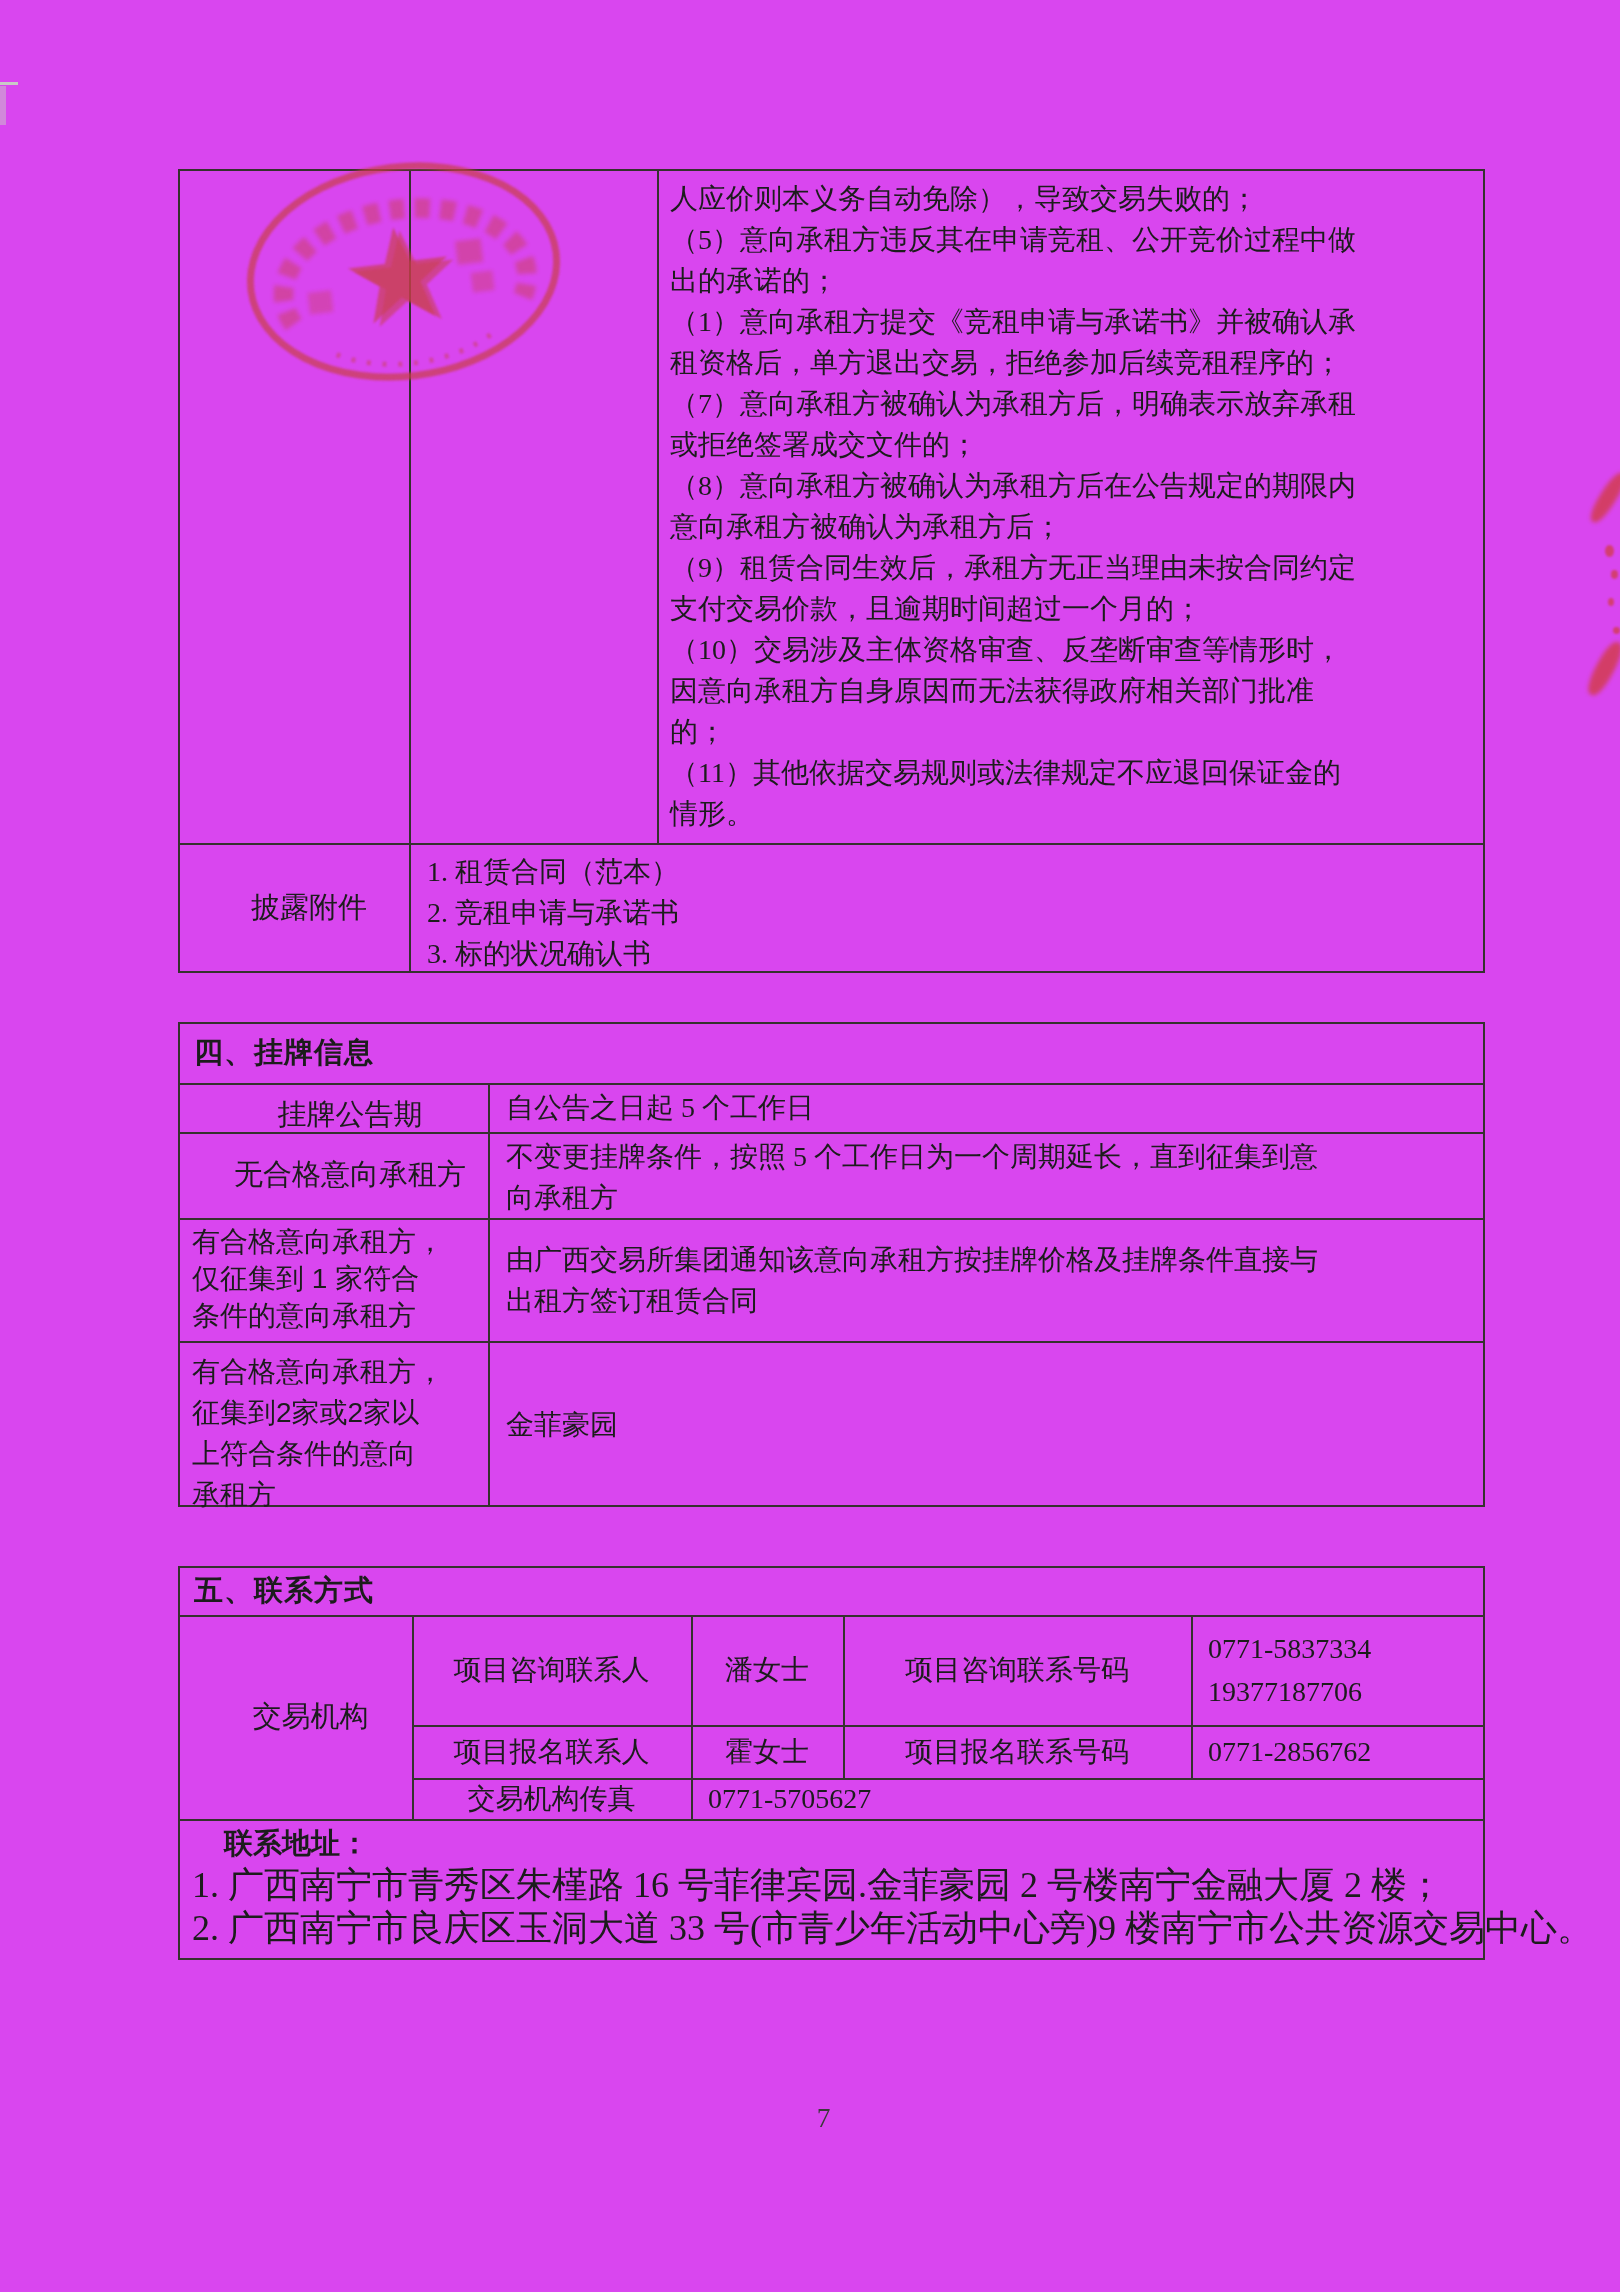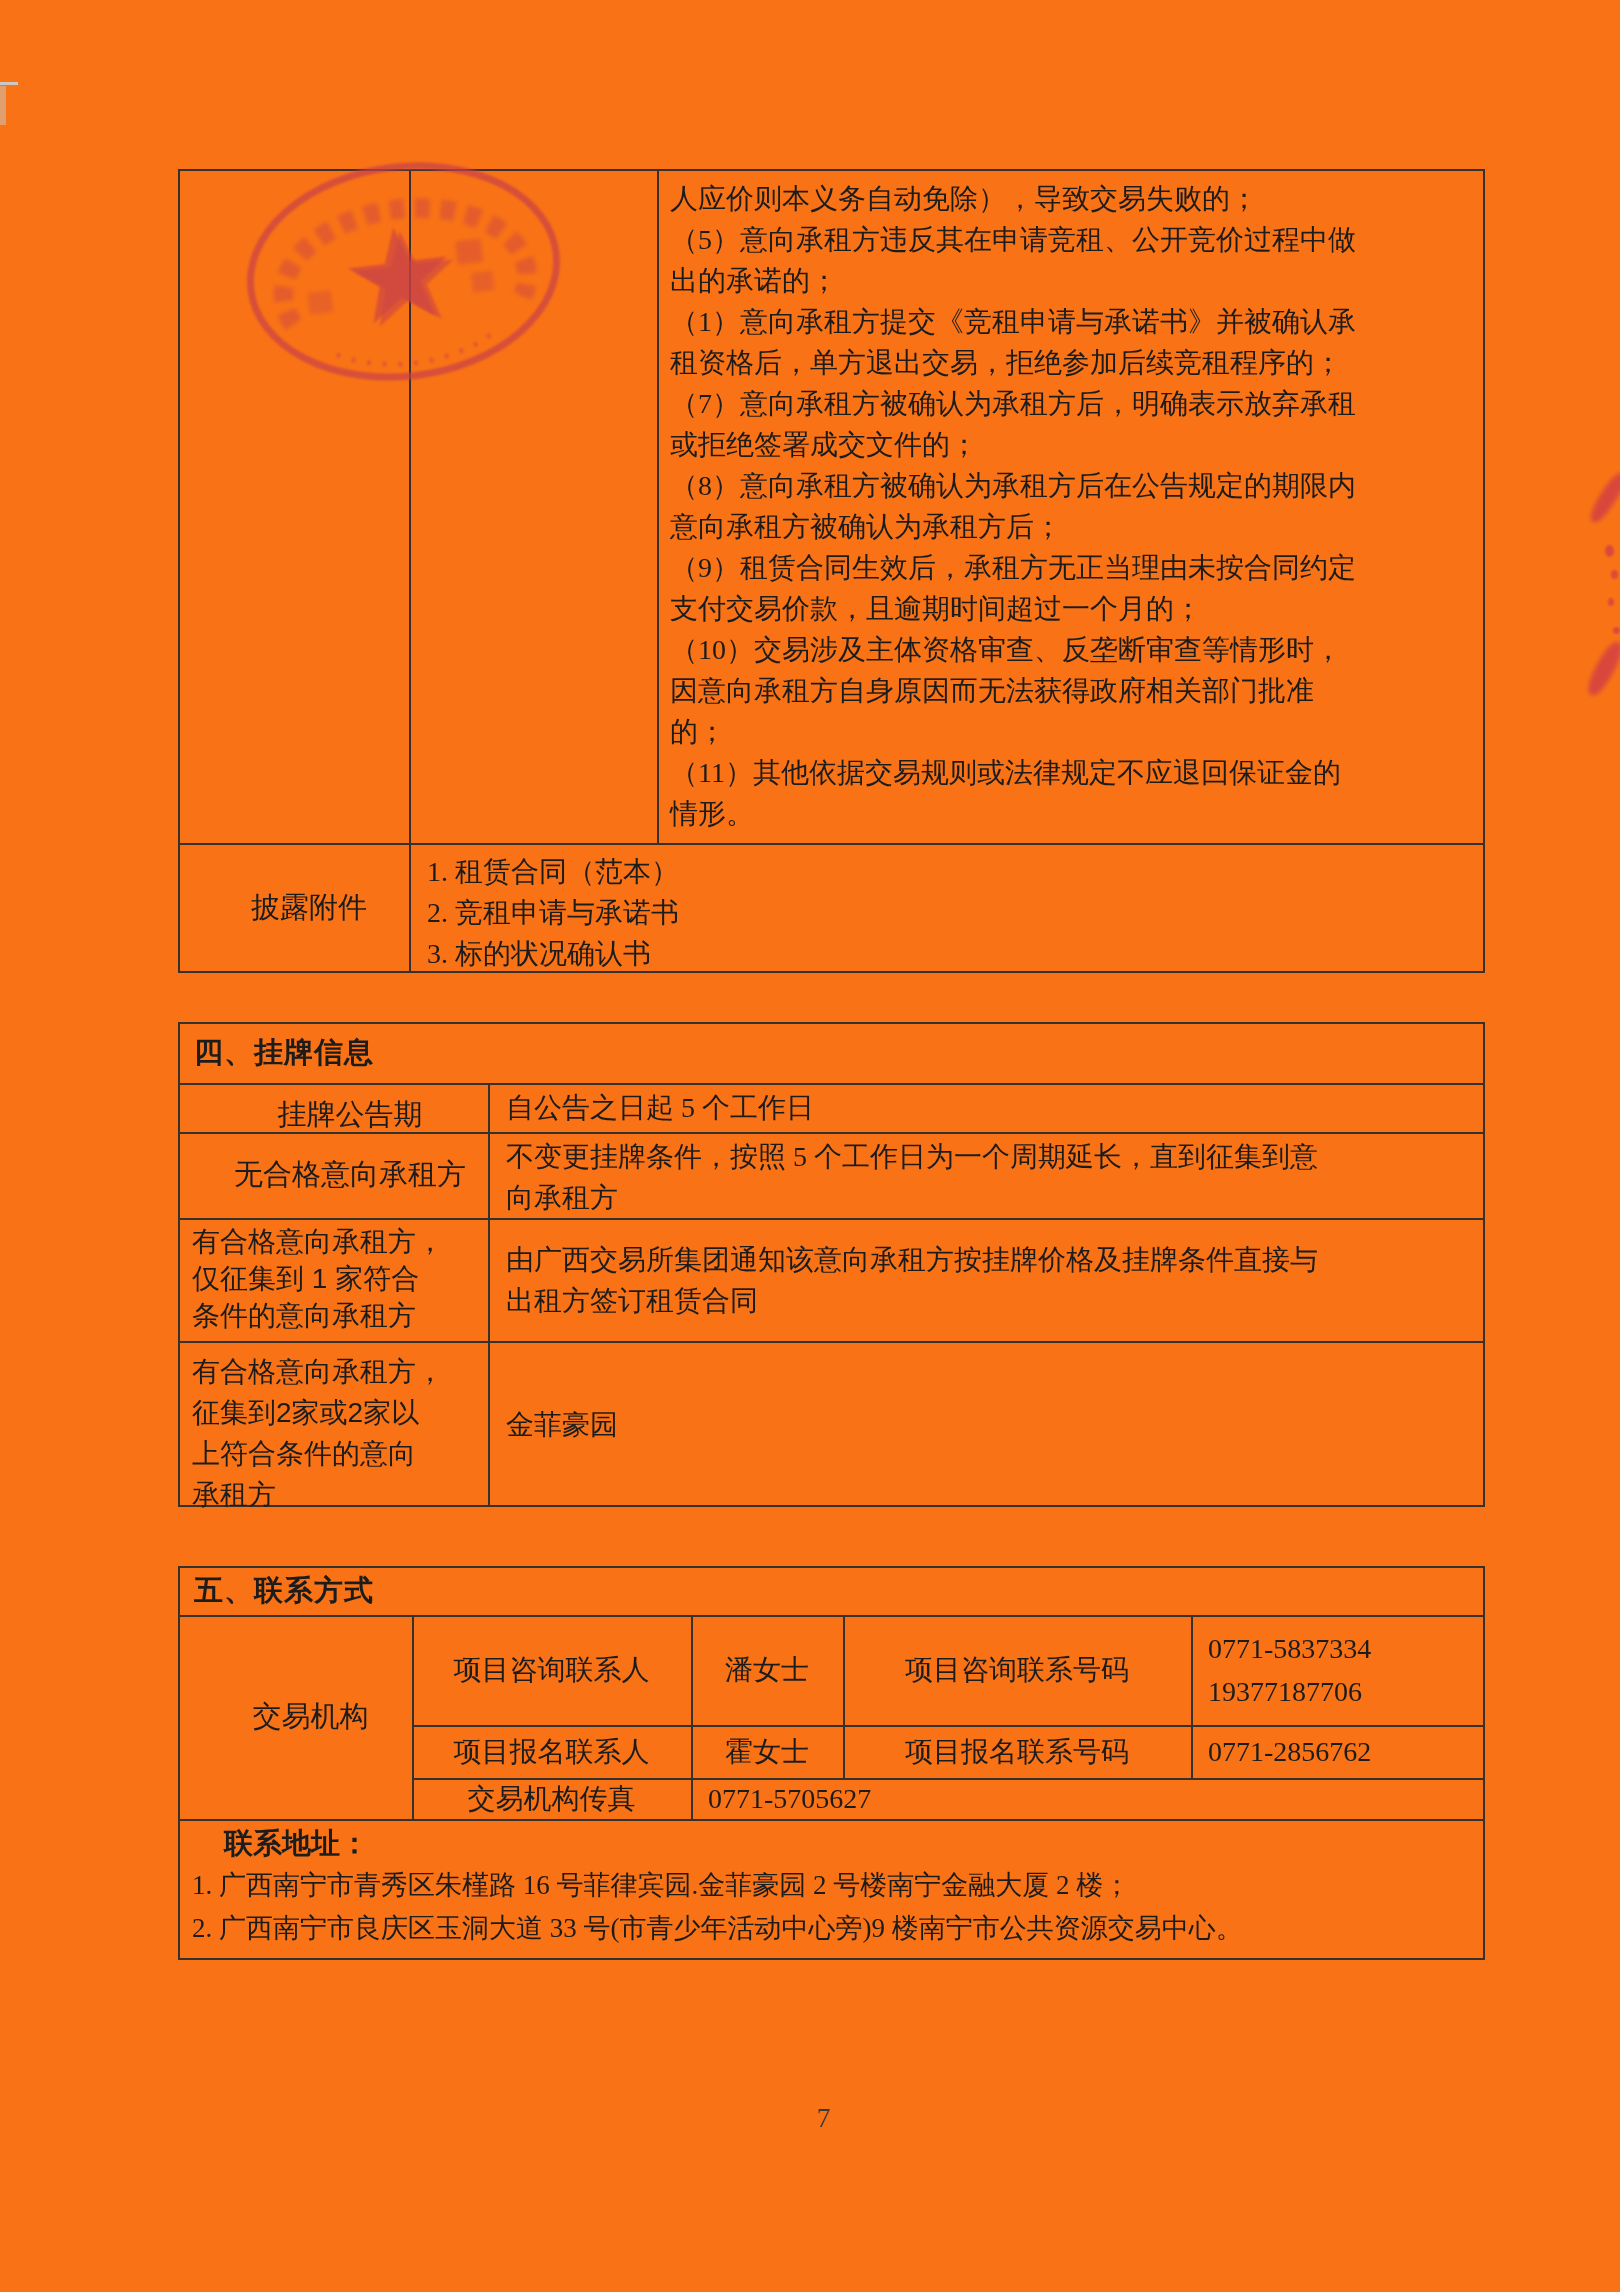--- a/index.html
+++ b/index.html
@@ -1,20 +1,20 @@
 <!DOCTYPE html>
 <html><head>
 <meta charset="utf-8">
 <style>
   html,body{margin:0;padding:0;background:#e8e8e6;}
   .page{
     position:relative;
     width:1620px;height:2293px;
     margin:0 auto;
-    background:#f97316;
+    background:#d946ef;
     overflow:hidden;
     font-family:"Liberation Serif","DejaVu Serif",serif;
     color:#1c1c1c;
   }
   .hl{position:absolute;background:#35322e;height:2px;}
   .vl{position:absolute;background:#35322e;width:2px;}
   .box{position:absolute;border:2px solid #35322e;box-sizing:border-box;}
   .box.thick{border-top-width:2.9px;border-bottom-width:2.9px;}
   .cellc{position:absolute;display:flex;align-items:center;justify-content:center;text-align:center;box-sizing:border-box;}
   .celll{position:absolute;display:flex;align-items:center;justify-content:flex-start;text-align:left;box-sizing:border-box;}
@@ -166,21 +166,21 @@
 
   <div class="cellc sans content-29" style="left:414px;top:1725px;width:275px;height:53px;">项目报名联系人</div>
   <div class="cellc serif content-29" style="left:693px;top:1725px;width:148px;height:53px;">霍女士</div>
   <div class="cellc sans content-29" style="left:845px;top:1725px;width:344px;height:53px;">项目报名联系号码</div>
   <div class="celll serif content-29" style="left:1208px;top:1725px;width:274px;height:53px;">0771-2856762</div>
 
   <div class="cellc sans content-29" style="left:414px;top:1778px;width:275px;height:41px;">交易机构传真</div>
   <div class="celll serif content-29" style="left:708px;top:1778px;width:765px;height:41px;">0771-5705627</div>
 
   <div class="celll sans lbl" style="left:192px;top:1821px;width:392px;height:45px;font-weight:600;">联系地址：</div>
-  <div class="body-lines serif tight-lines" style="left:192px;top:1864px;width:1284px;font-size:27px;line-height:43px;">
+  <div class="body-lines serif tight-lines" style="left:192px;top:1864px;width:1284px;font-size:36px;line-height:43px;">
     <div style="height:43px;">1. 广西南宁市青秀区朱槿路 16 号菲律宾园.金菲豪园 2 号楼南宁金融大厦 2 楼；</div>
     <div style="height:43px;">2. 广西南宁市良庆区玉洞大道 33 号(市青少年活动中心旁)9 楼南宁市公共资源交易中心。</div>
   </div>
 
   <div class="pageno serif">7</div>
 
 </div>
 
 
 </body></html>

